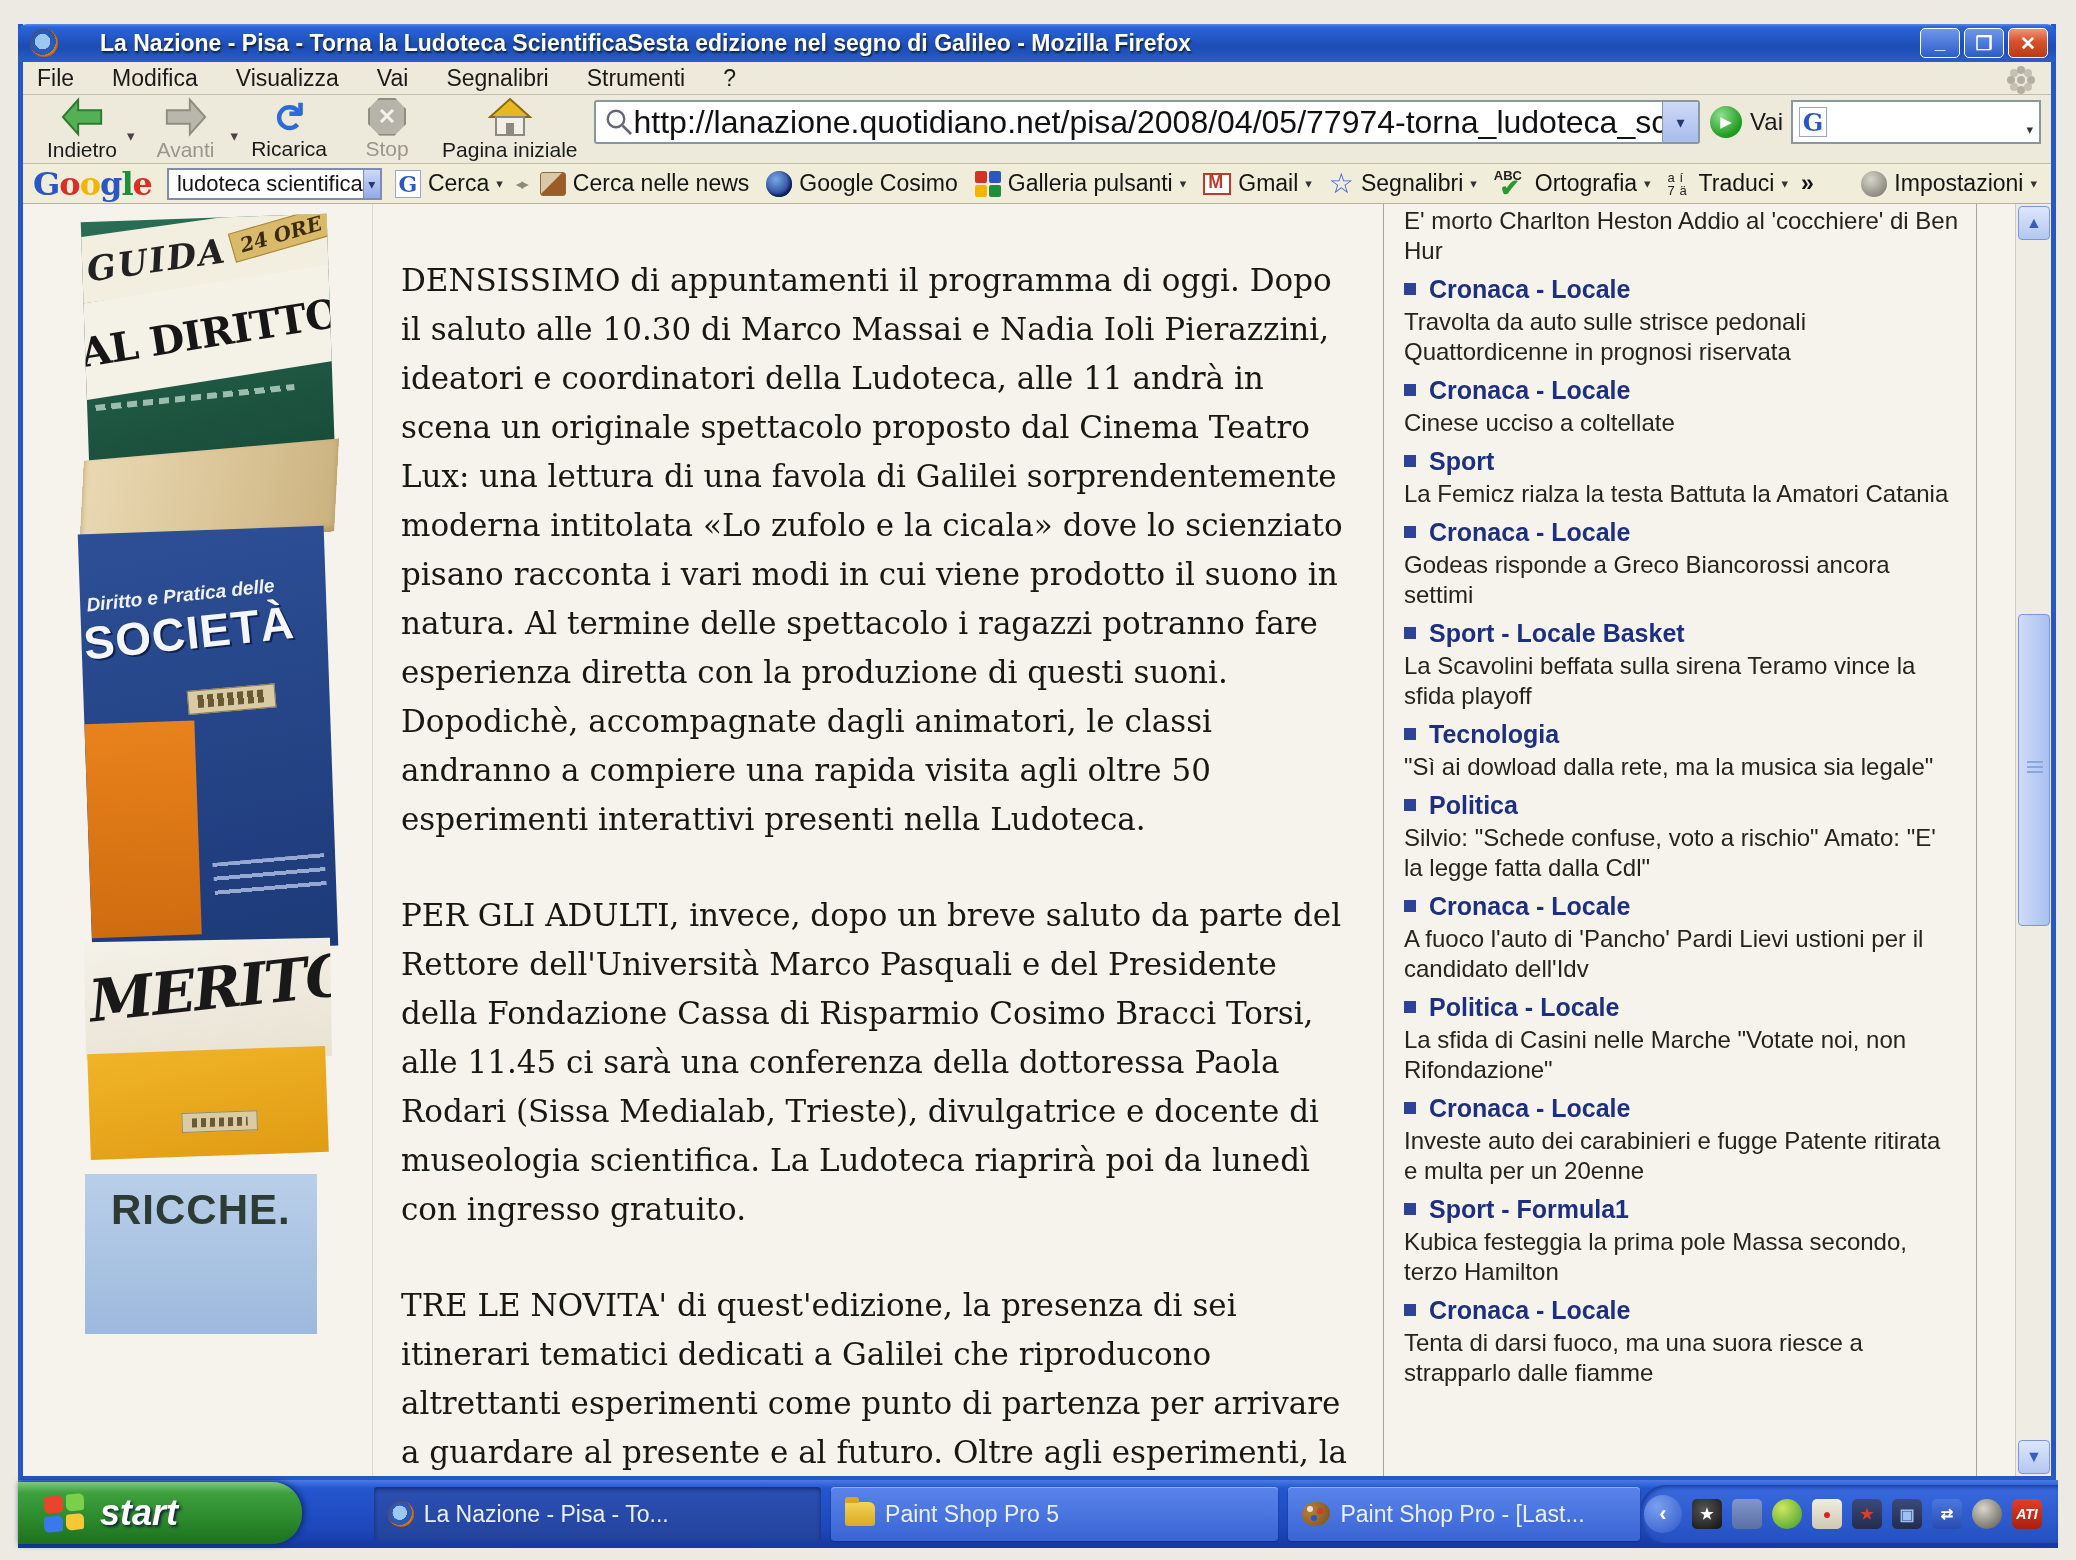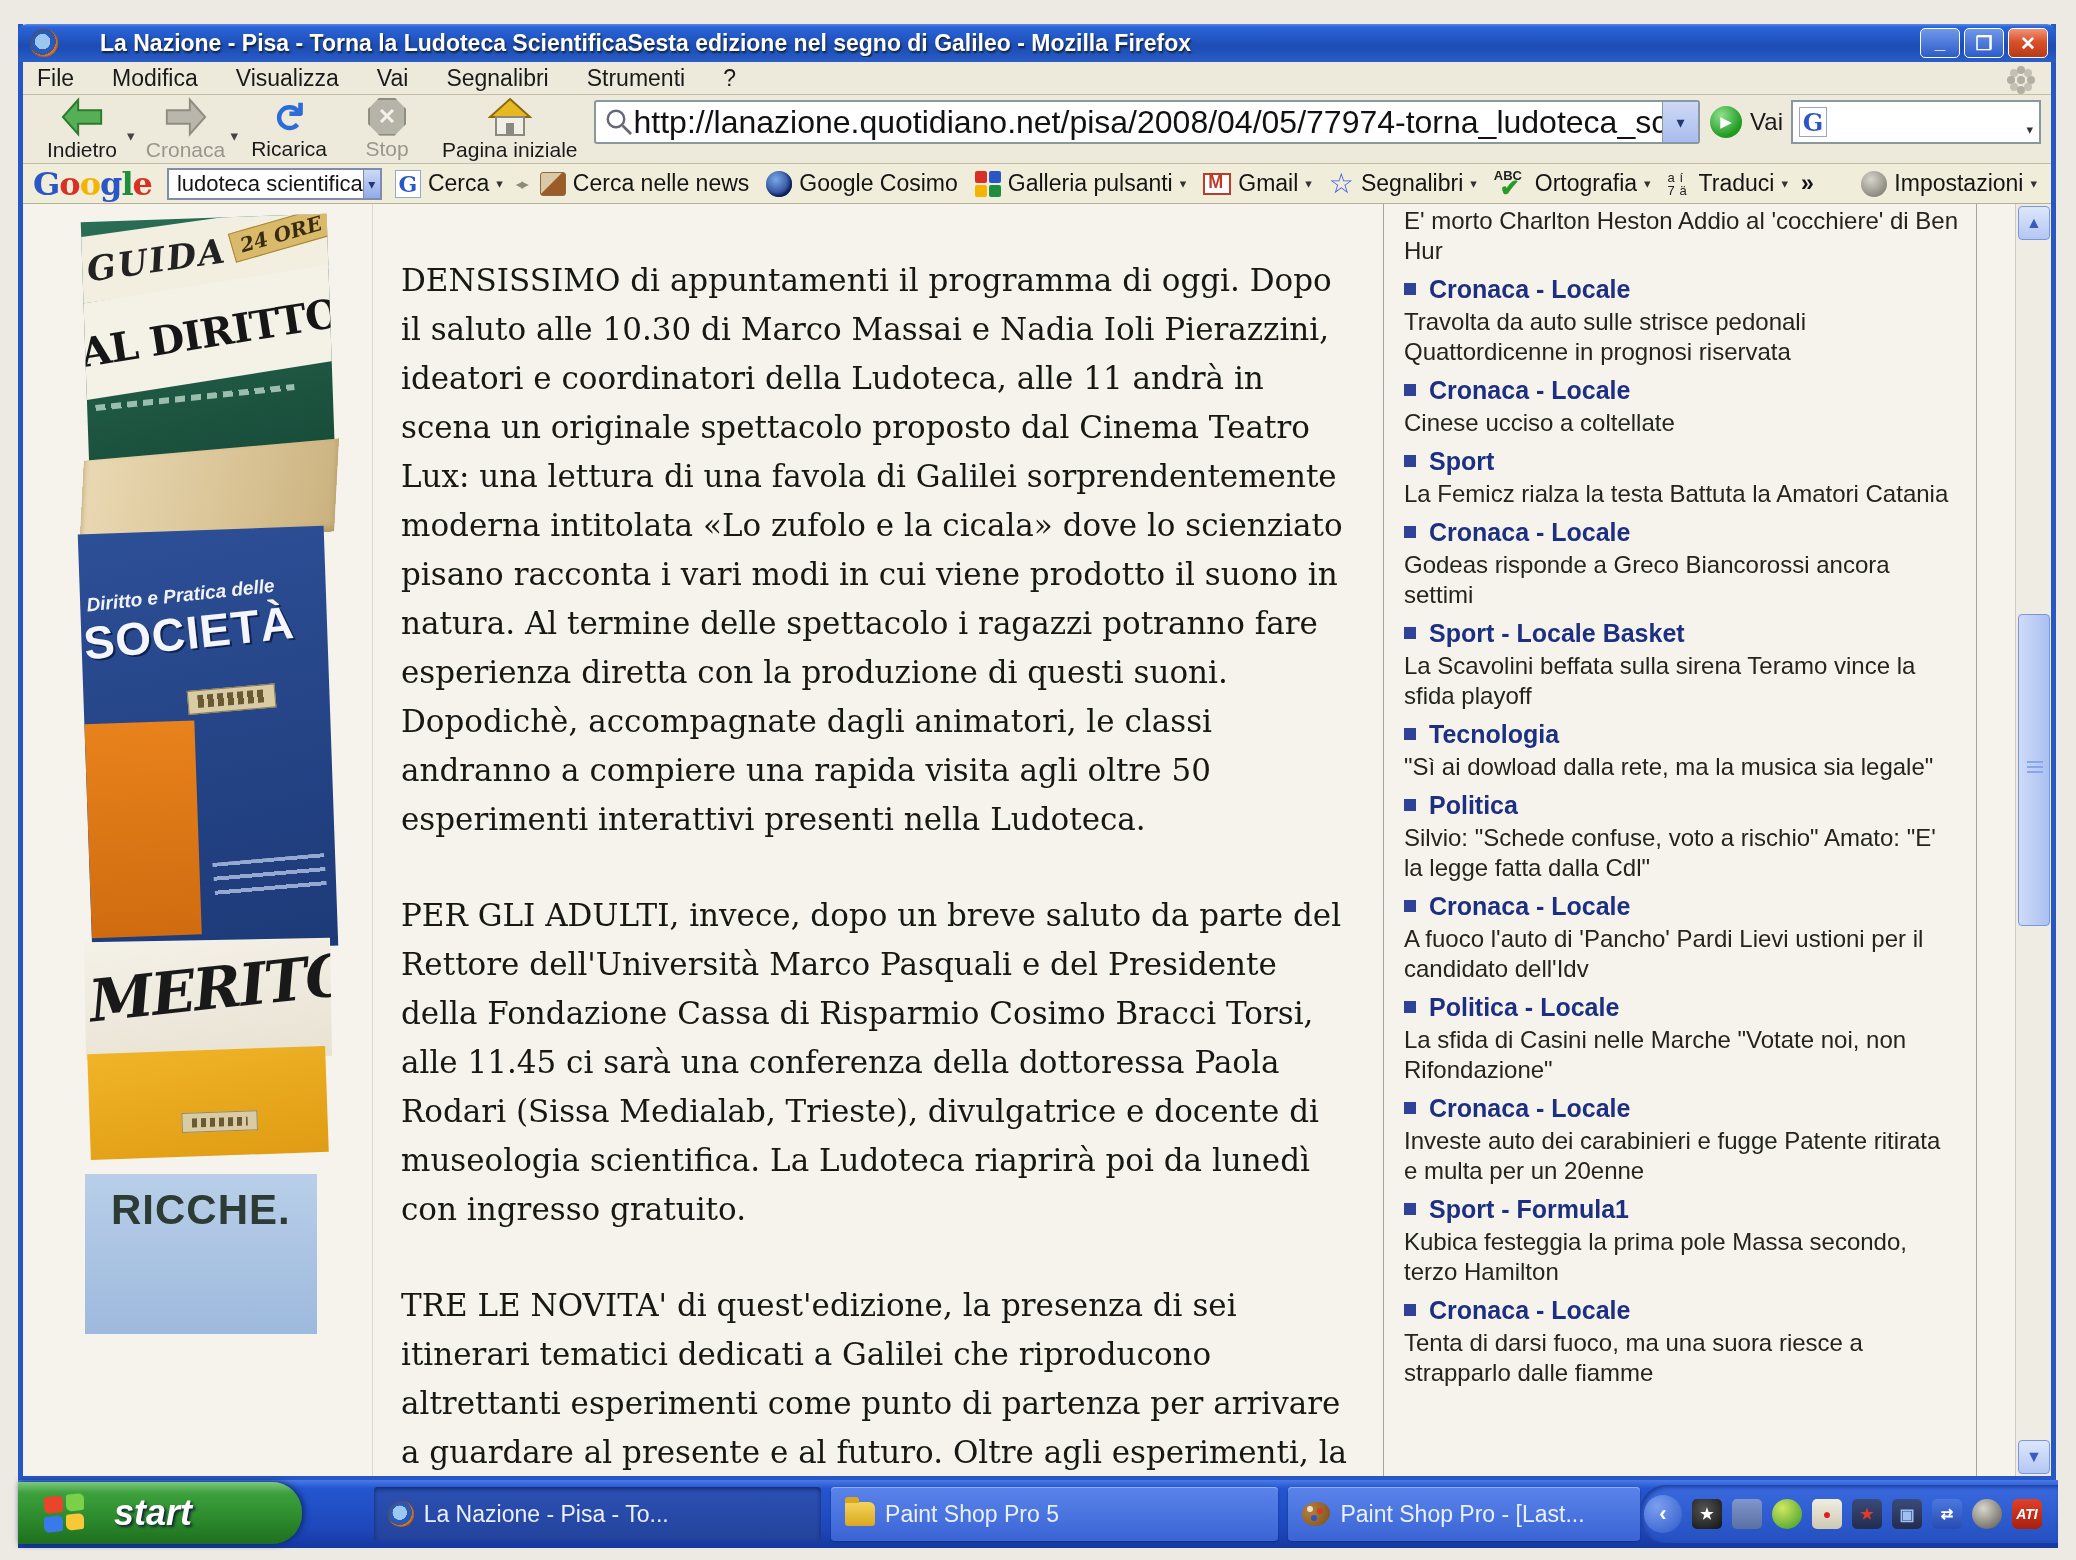--- a/index.html
+++ b/index.html
@@ -145,21 +145,21 @@
   .sthumb{position:absolute;left:2px;top:410px;width:32px;height:312px;border-radius:4px;border:1px solid #7a96df;
           background:linear-gradient(90deg,#cfdcf9,#aac0f0);}
   .sthumb::after{content:"";position:absolute;left:8px;top:146px;width:16px;height:14px;
                  background:repeating-linear-gradient(#8aa6e8 0 2px,transparent 2px 5px);}
 
   
   .taskbar{position:absolute;left:18px;top:1480px;width:2040px;height:68px;
            background:linear-gradient(#4a7ae8 0%,#2456d0 12%,#1e48bc 70%,#1538a0 100%);display:flex;align-items:center;}
   .startbtn{height:62px;width:284px;margin:0px 0 2px 0;border-radius:0 30px 30px 0;
             background:linear-gradient(#7ec87e 0%,#3ca03c 18%,#2c8a2c 60%,#1e701e 100%);
-            display:flex;align-items:center;box-shadow:2px 0 6px #0a2a6a;padding-left:26px;gap:30px;}
+            display:flex;align-items:center;box-shadow:2px 0 6px #0a2a6a;padding-left:26px;gap:16px;}
   .winflag{width:40px;height:36px;display:grid;grid-template-columns:1fr 1fr;grid-template-rows:1fr 1fr;gap:3px;transform:skewY(-6deg);}
   .winflag i{border-radius:2px 6px 2px 6px;}
   .startlabel{color:#fff;font-size:36px;font-weight:bold;font-style:italic;text-shadow:2px 2px 3px #123;}
   .task{height:54px;border-radius:4px;margin-left:10px;display:flex;align-items:center;gap:10px;padding:0 14px;
         color:#eaf0ff;font-size:23px;white-space:nowrap;overflow:hidden;
         background:linear-gradient(#5a84ea,#3a64d4);box-shadow:inset 0 1px 0 #8fb0f4, 0 1px 2px #10307e;}
   .task.active{background:linear-gradient(#2c50b4,#23439c);box-shadow:inset 0 2px 4px #122a6a;margin-left:72px;}
   .task .ticon{flex:0 0 auto;}
   .foldico{width:30px;height:24px;background:linear-gradient(#f4d45c,#daa820);border-radius:2px 6px 3px 3px;position:relative;}
   .foldico::before{content:"";position:absolute;left:0;top:-5px;width:14px;height:6px;background:#daa820;border-radius:3px 3px 0 0;}
@@ -222,21 +222,21 @@
         </span>
         <span class="nlabel">Indietro</span>
       </div>
       <span class="navcaret"></span>
       <div class="navitem dis">
         <span>
           <svg width="46" height="40" viewBox="0 0 24 20">
               <path d="M14 1 L22 10 L14 19 L14 13.5 L2 13.5 L2 6.5 L14 6.5 Z" fill="#b9b7ab" stroke="#8f8d80" stroke-width="1"></path>
             </svg>
         </span>
-        <span class="nlabel">Cronaca</span>
+        <span class="nlabel">Avanti</span>
       </div>
       <span class="navcaret"></span>
       <div class="navitem">
         <span class="reloadicon">↻</span>
         <span class="nlabel">Ricarica</span>
       </div>
       <div class="navitem dis">
         <span class="stopicon">✕</span>
         <span class="nlabel">Stop</span>
       </div>

